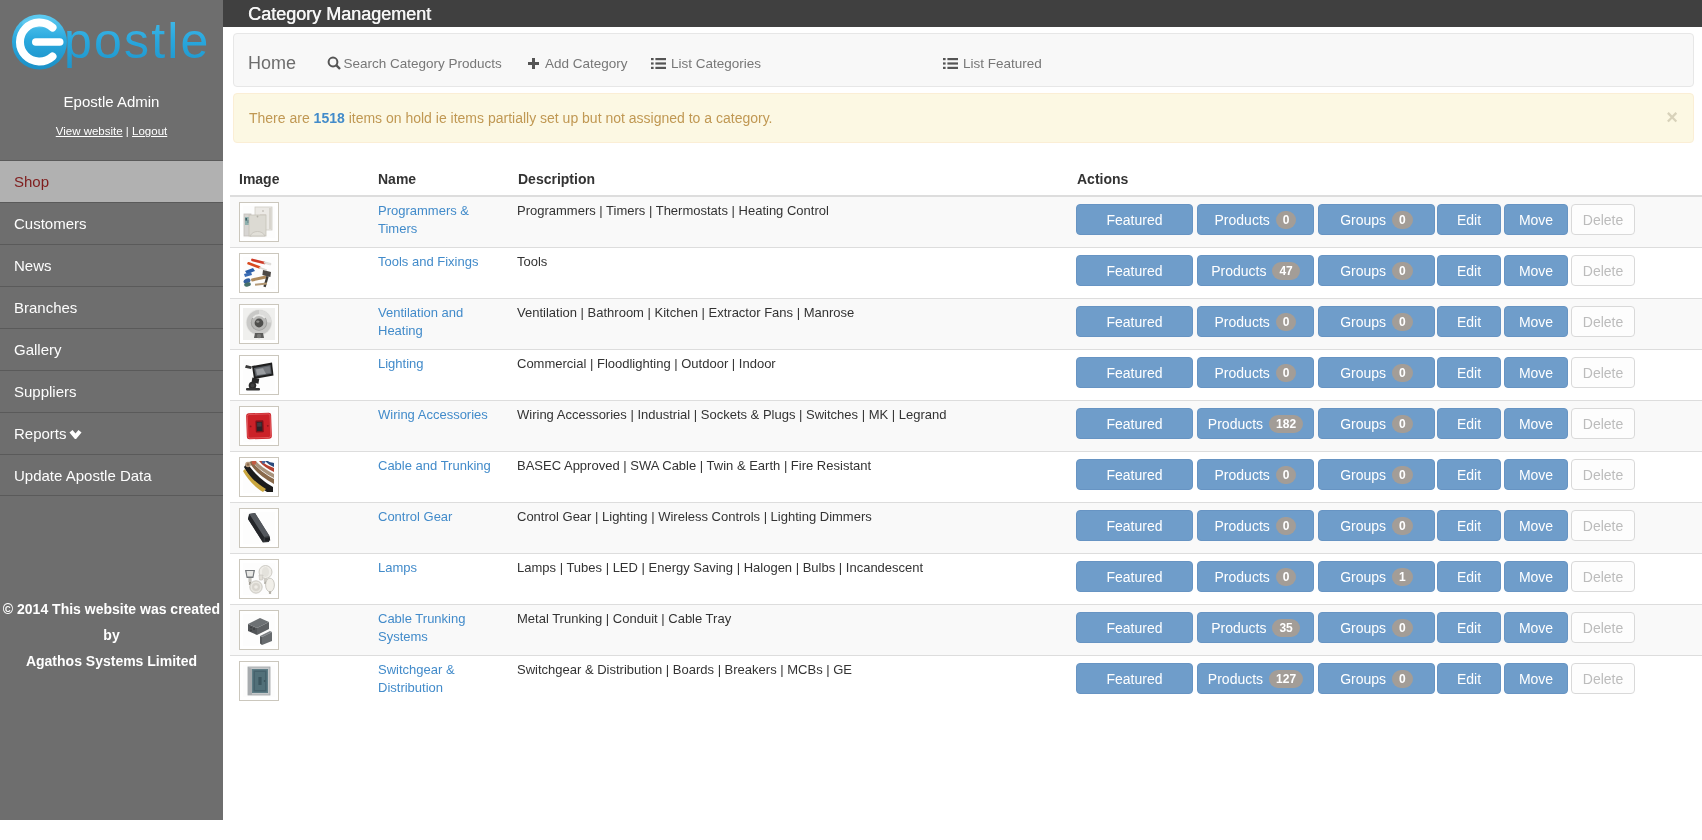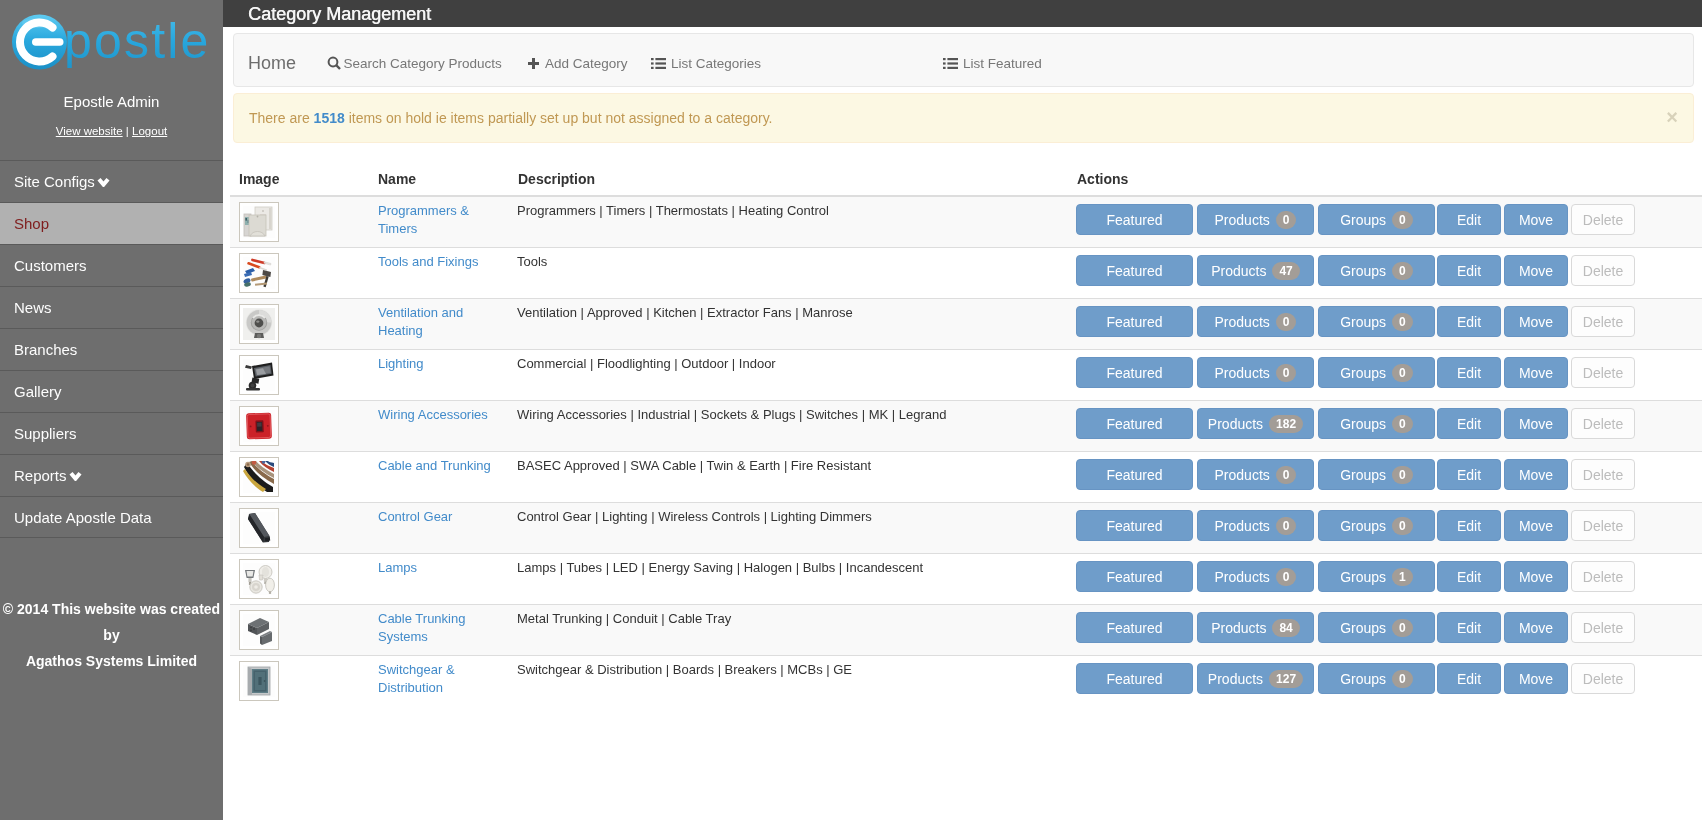--- a/index.html
+++ b/index.html
@@ -80,23 +80,20 @@
       <circle cx="32.5" cy="28" r="27.5" fill="url(#lg1)"></circle>
       <ellipse cx="30" cy="9" rx="15" ry="5" fill="#7ed7f5" opacity="0.35"></ellipse>
       <path d="M 45.5 13.5 A 19.5 19.5 0 1 0 45.5 42.5" fill="none" stroke="#fff" stroke-width="8" stroke-linecap="round"></path>
       <rect x="25" y="24.2" width="31.5" height="7.6" rx="3.8" fill="#fff"></rect>
       <text x="57" y="43.5" font-family="Liberation Sans, sans-serif" font-size="50" letter-spacing="2.2" fill="url(#lg2)">postle</text>
     </svg>
   </div>
   <div class="admin-title">Epostle Admin</div>
   <div class="side-links"><a>View website</a> | <a>Logout</a></div>
   <ul class="menu">
-    <li>Site Configs <svg class="chev" width="13" height="10" viewBox="0 0 13 10">
-          <path d="M2 2.2 L6.5 7.6 L11 2.2" fill="none" stroke="#fff" stroke-width="4"></path>
-        </svg></li>
     <li class="active">Shop</li>
     <li>Customers</li>
     <li>News</li>
     <li>Branches</li>
     <li>Gallery</li>
     <li>Suppliers</li>
     <li>Reports <svg class="chev" width="13" height="10" viewBox="0 0 13 10">
           <path d="M2 2.2 L6.5 7.6 L11 2.2" fill="none" stroke="#fff" stroke-width="4"></path>
         </svg></li>
     <li>Update Apostle Data</li>
@@ -228,21 +225,21 @@
               <circle cx="16" cy="14.5" r="7.4" fill="#b8b8b6"></circle>
               <path d="M10 10 A7.4 7.4 0 0 1 22 10" fill="none" stroke="#e8e8e6" stroke-width="2"></path>
               <circle cx="16" cy="15" r="4.4" fill="#4e4e4c"></circle>
               <ellipse cx="14.8" cy="13.6" rx="1.6" ry="1.2" fill="#8f8f8d"></ellipse>
               <path d="M12 25 L20 25 L21 30 L11 30 Z" fill="#5c5c5a"></path>
               <circle cx="16" cy="28" r="2.2" fill="#777775"></circle>
             </svg>
           </div>
         </td>
     <td class="c-name n"><a>Ventilation and<br>Heating</a></td>
-    <td class="c-desc d">Ventilation | Approved | Kitchen | Extractor Fans | Manrose</td>
+    <td class="c-desc d">Ventilation | Bathroom | Kitchen | Extractor Fans | Manrose</td>
     <td class="a">
           <div class="btnrow">
       <div class="btn b-feat">Featured</div>
       <div class="btn b-prod">Products <span class="badge">0</span></div>
       <div class="btn b-grp">Groups <span class="badge">0</span></div>
       <div class="btn b-sm">Edit</div>
       <div class="btn b-sm">Move</div>
       <div class="btn b-del">Delete</div>
     </div>
         </td>
@@ -411,21 +408,21 @@
               <path d="M19 23 L29 18 L29 27 L19 31 Z" fill="#676b6e"></path>
               <path d="M17 22 L19 23 L19 31 L17 29.5 Z" fill="#55585b"></path>
             </svg>
           </div>
         </td>
     <td class="c-name n"><a>Cable Trunking<br>Systems</a></td>
     <td class="c-desc d">Metal Trunking | Conduit | Cable Tray</td>
     <td class="a">
           <div class="btnrow">
       <div class="btn b-feat">Featured</div>
-      <div class="btn b-prod">Products <span class="badge">84</span></div>
+      <div class="btn b-prod">Products <span class="badge">35</span></div>
       <div class="btn b-grp">Groups <span class="badge">0</span></div>
       <div class="btn b-sm">Edit</div>
       <div class="btn b-sm">Move</div>
       <div class="btn b-del">Delete</div>
     </div>
         </td>
   </tr>
   <tr class="even">
     <td class="c-img">
           <div class="thumb">

